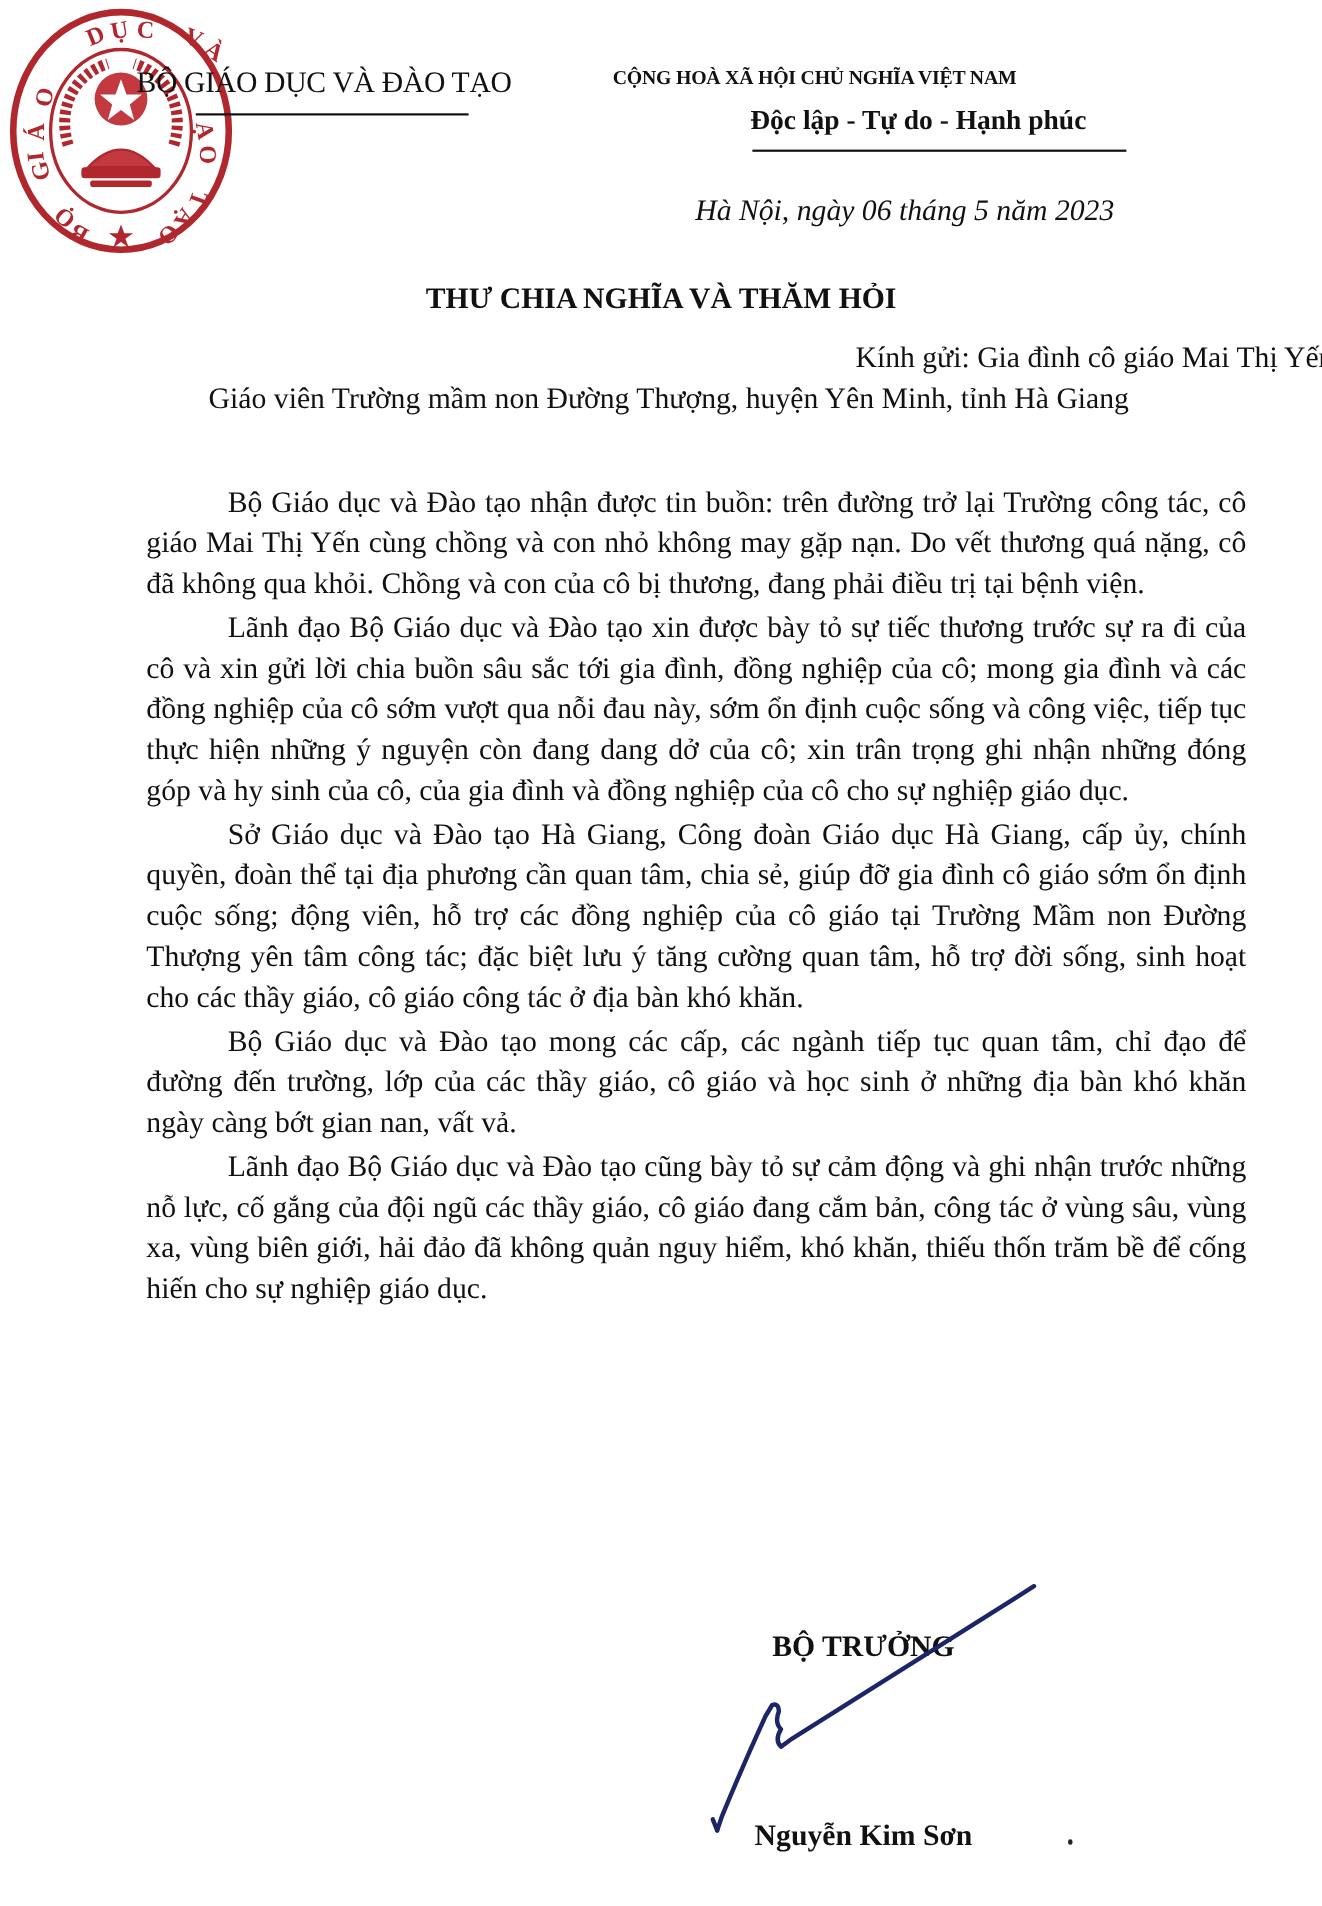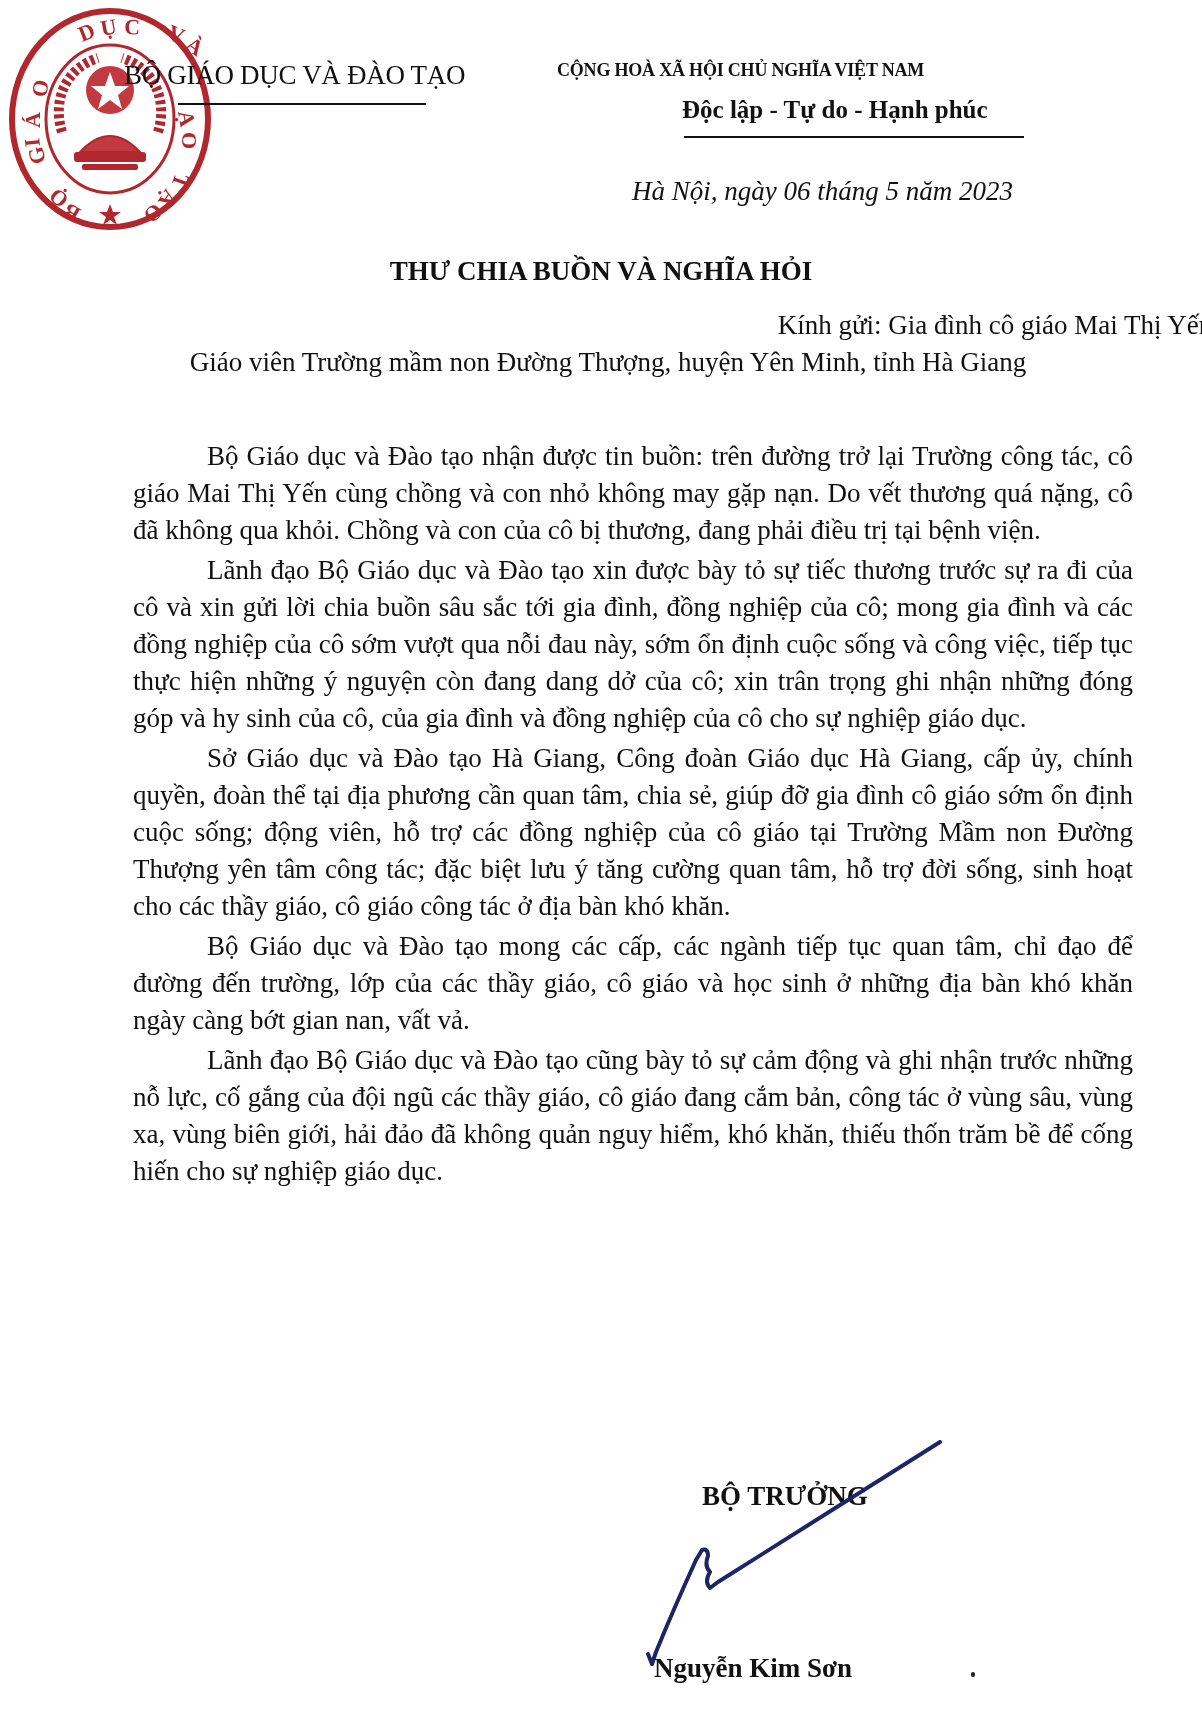--- a/index.html
+++ b/index.html
@@ -31,21 +31,21 @@
     
     .body-text {
       left: 133px; top: 438px; width: 1000px;
       font-size: 27px; line-height: 37px; text-align: justify;
     }
     .body-text p { margin: 0 0 3px 0; text-indent: 74px; }
 
     
     .sig-title { left: 702px; top: 1445px; font-size: 27px; font-weight: bold; white-space: nowrap; margin-top: 36px; }
     .sig-mark { left: 640px; top: 1440px; width: 320px; height: 240px; }
-    .sig-name { left: 654px; top: 1653px; font-size: 27px; font-weight: bold; white-space: nowrap; }
+    .sig-name { left: 686px; top: 1653px; font-size: 27px; font-weight: bold; white-space: nowrap; }
     .speck { left: 971px; top: 1672px; width: 4px; height: 5px; background: #222; border-radius: 2px; }
   </style>
 </head>
 <body>
 
 <svg class="abs seal" viewBox="0 0 272 232" xmlns="http://www.w3.org/2000/svg">
   <g fill="none" stroke="#b0272d">
     <ellipse cx="104" cy="117" rx="98" ry="108" stroke-width="6"></ellipse>
     <ellipse cx="104" cy="117" rx="64" ry="74" stroke-width="3"></ellipse>
   </g>
@@ -83,21 +83,21 @@
 
 <div class="abs org-name">BỘ GIÁO DỤC VÀ ĐÀO TẠO</div>
 <div class="abs org-rule"></div>
 
 <div class="abs nation">CỘNG HOÀ XÃ HỘI CHỦ NGHĨA VIỆT NAM</div>
 <div class="abs motto">Độc lập - Tự do - Hạnh phúc</div>
 <div class="abs motto-rule"></div>
 
 <div class="abs date">Hà Nội, ngày 06 tháng 5 năm 2023</div>
 
-<div class="abs title">THƯ CHIA BUỒN VÀ NGHĨA HỎI</div>
+<div class="abs title">THƯ CHIA NGHĨA VÀ THĂM HỎI</div>
 <div class="abs addressee-1">Kính gửi: Gia đình cô giáo Mai Thị Yến,</div>
 <div class="abs addressee-2">Giáo viên Trường mầm non Đường Thượng, huyện Yên Minh, tỉnh Hà Giang</div>
 
 <div class="abs body-text">
   <p>Bộ Giáo dục và Đào tạo nhận được tin buồn: trên đường trở lại Trường công tác, cô giáo Mai Thị Yến cùng chồng và con nhỏ không may gặp nạn. Do vết thương quá nặng, cô đã không qua khỏi. Chồng và con của cô bị thương, đang phải điều trị tại bệnh viện.</p>
   <p>Lãnh đạo Bộ Giáo dục và Đào tạo xin được bày tỏ sự tiếc thương trước sự ra đi của cô và xin gửi lời chia buồn sâu sắc tới gia đình, đồng nghiệp của cô; mong gia đình và các đồng nghiệp của cô sớm vượt qua nỗi đau này, sớm ổn định cuộc sống và công việc, tiếp tục thực hiện những ý nguyện còn đang dang dở của cô; xin trân trọng ghi nhận những đóng góp và hy sinh của cô, của gia đình và đồng nghiệp của cô cho sự nghiệp giáo dục.</p>
   <p>Sở Giáo dục và Đào tạo Hà Giang, Công đoàn Giáo dục Hà Giang, cấp ủy, chính quyền, đoàn thể tại địa phương cần quan tâm, chia sẻ, giúp đỡ gia đình cô giáo sớm ổn định cuộc sống; động viên, hỗ trợ các đồng nghiệp của cô giáo tại Trường Mầm non Đường Thượng yên tâm công tác; đặc biệt lưu ý tăng cường quan tâm, hỗ trợ đời sống, sinh hoạt cho các thầy giáo, cô giáo công tác ở địa bàn khó khăn.</p>
   <p>Bộ Giáo dục và Đào tạo mong các cấp, các ngành tiếp tục quan tâm, chỉ đạo để đường đến trường, lớp của các thầy giáo, cô giáo và học sinh ở những địa bàn khó khăn ngày càng bớt gian nan, vất vả.</p>
   <p>Lãnh đạo Bộ Giáo dục và Đào tạo cũng bày tỏ sự cảm động và ghi nhận trước những nỗ lực, cố gắng của đội ngũ các thầy giáo, cô giáo đang cắm bản, công tác ở vùng sâu, vùng xa, vùng biên giới, hải đảo đã không quản nguy hiểm, khó khăn, thiếu thốn trăm bề để cống hiến cho sự nghiệp giáo dục.</p>
 </div>

